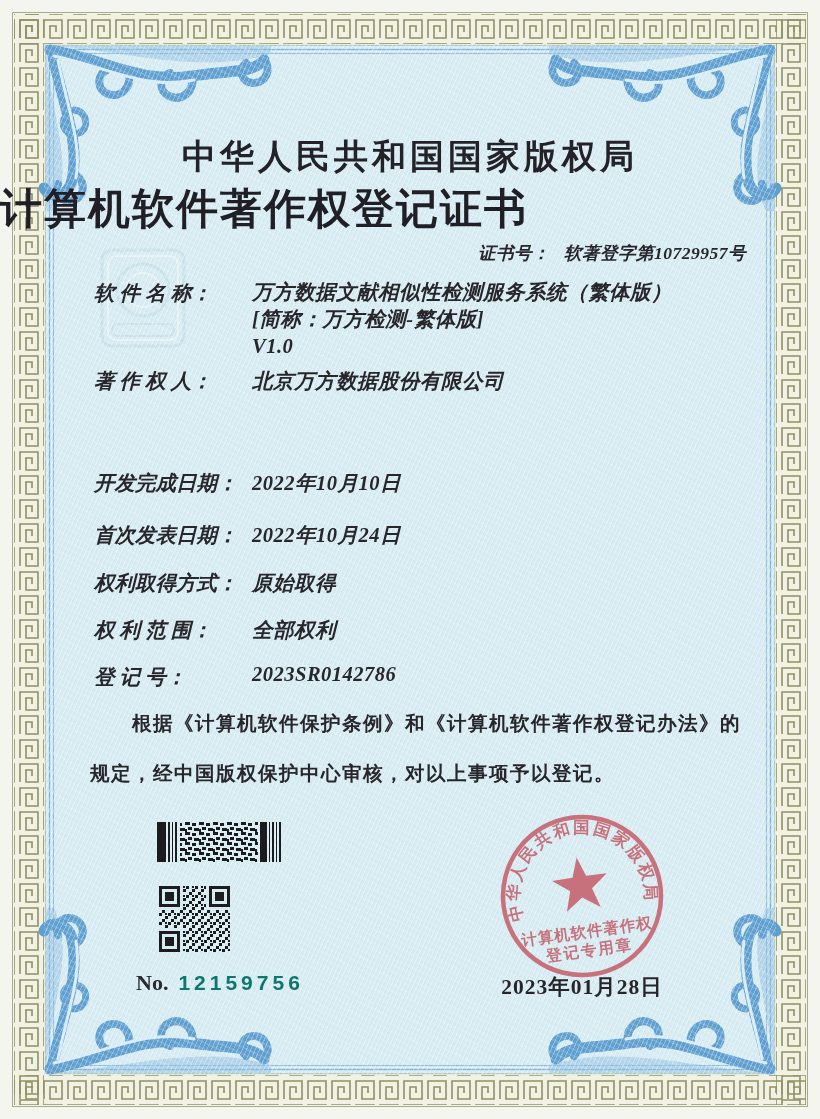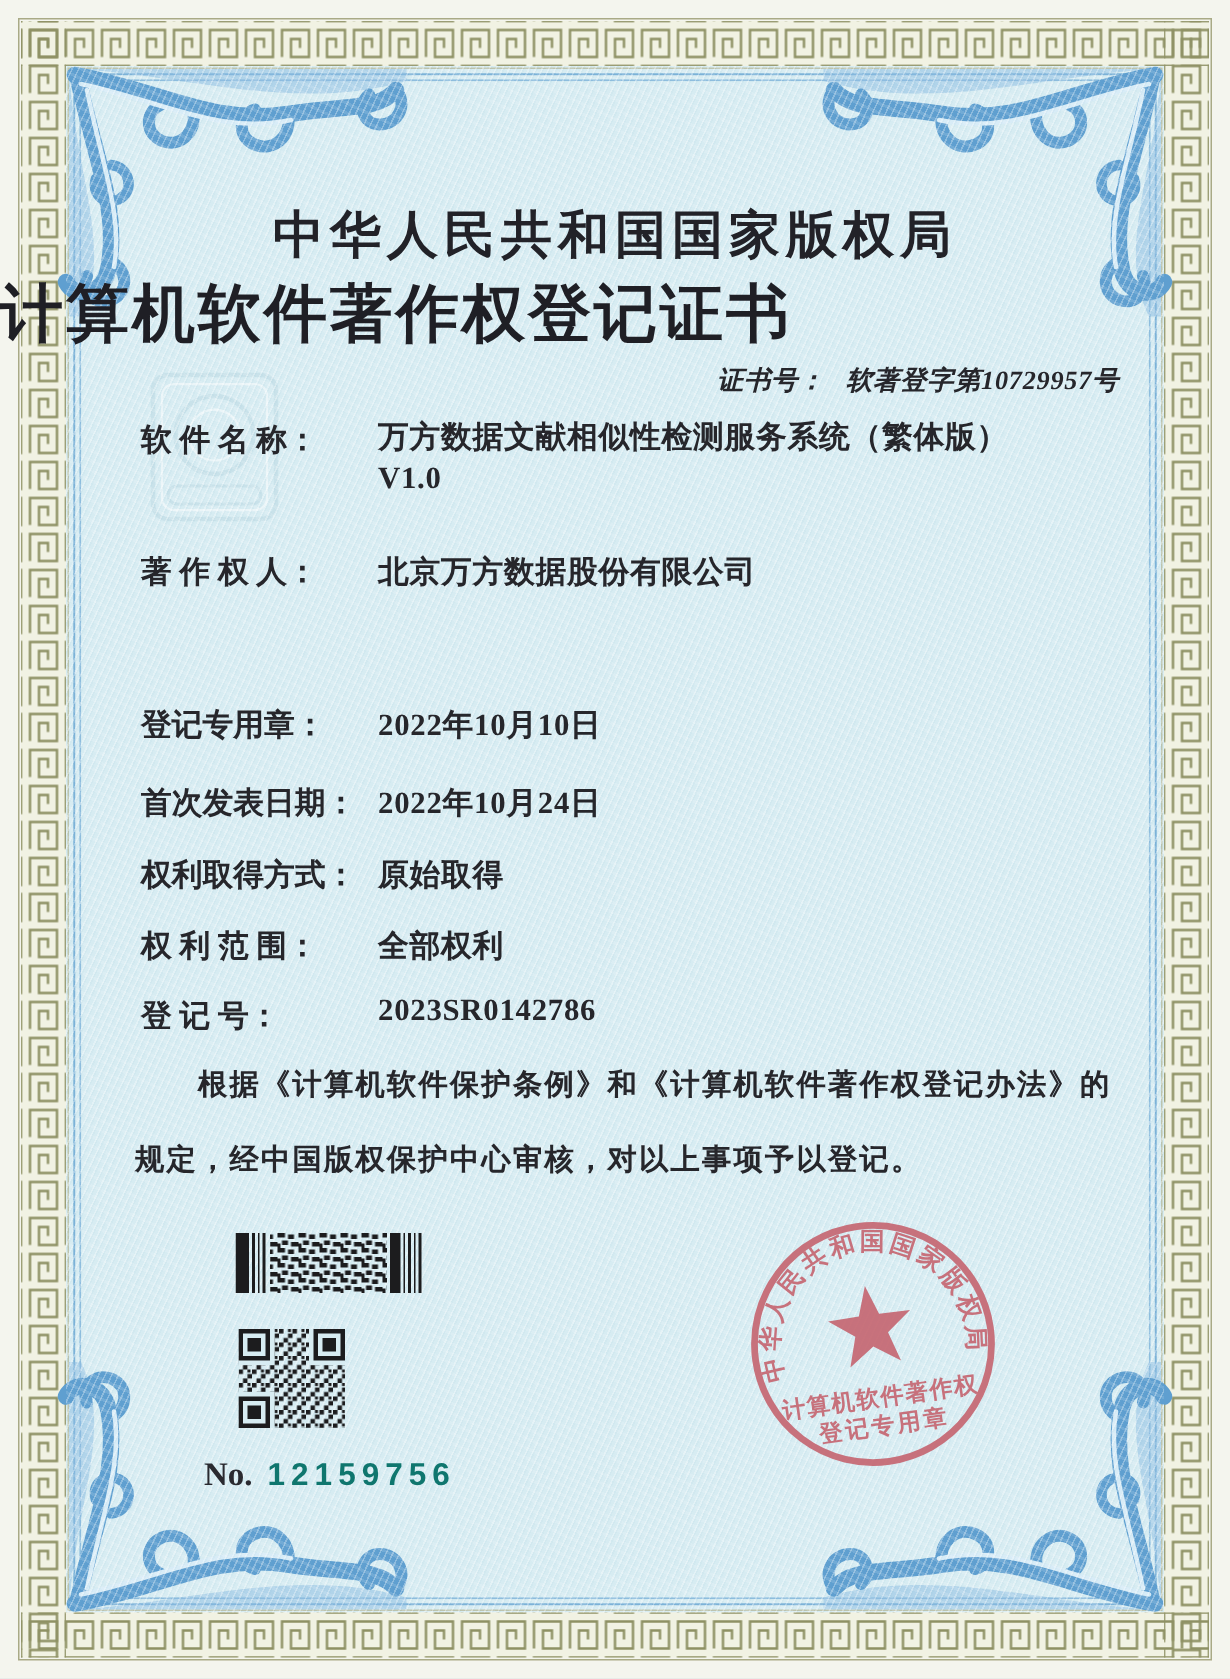--- a/index.html
+++ b/index.html
@@ -24,21 +24,21 @@
   }
   .cert-title{
     position:absolute;left:0;top:181px;width:820px;
     font-size:42px;font-weight:700;letter-spacing:2px;color:#1f1f25;
   }
   .certno{
     position:absolute;top:241px;right:74px;
     font-size:17.5px;font-weight:700;letter-spacing:0.5px;font-style:italic;
   }
   .certno .lbl{margin-right:14px;}
-  .field{position:absolute;left:94px;font-size:20.5px;font-weight:700;}
+  .field{position:absolute;left:94px;font-size:20.5px;font-weight:700;font-style:italic;}
   .field .flabel{display:inline-block;width:158px;vertical-align:top;}
   .field .fvalue{display:inline-block;vertical-align:top;font-weight:600;letter-spacing:0.5px;}
   .field .vline{line-height:27px;}
   .stmt{
     position:absolute;left:90px;width:670px;
     font-size:19.5px;font-weight:600;letter-spacing:1.5px;line-height:24px;
   }
   .stmt.l1{top:712px;text-indent:42px;}
   .stmt.l2{top:762px;}
   .barcode{position:absolute;left:157px;top:822px;width:126px;height:40px;}
@@ -154,29 +154,29 @@
 
   <div class="content">
     <div class="authority">中华人民共和国国家版权局</div>
     <div class="cert-title">计算机软件著作权登记证书</div>
 
     <div class="certno">
       <span class="lbl">证书号：</span><span>软著登字第10729957号</span>
     </div>
 
     <div class="field" style="top:279px">
-      <span class="flabel">软 件 名 称：</span><span class="fvalue"><span class="vline" style="display:block">万方数据文献相似性检测服务系统（繁体版）</span><span class="vline" style="display:block">V1.0</span></span>
+      <span class="flabel">软 件 名 称：</span><span class="fvalue"><span class="vline" style="display:block">万方数据文献相似性检测服务系统（繁体版）</span><span class="vline" style="display:block">[简称：万方检测-繁体版]</span><span class="vline" style="display:block">V1.0</span></span>
     </div>
 
     <div class="field" style="top:367px">
       <span class="flabel">著 作 权 人：</span><span class="fvalue">北京万方数据股份有限公司</span>
     </div>
 
     <div class="field" style="top:469px">
-      <span class="flabel">登记专用章：</span><span class="fvalue">2022年10月10日</span>
+      <span class="flabel">开发完成日期：</span><span class="fvalue">2022年10月10日</span>
     </div>
 
     <div class="field" style="top:521px">
       <span class="flabel">首次发表日期：</span><span class="fvalue">2022年10月24日</span>
     </div>
 
     <div class="field" style="top:569px">
       <span class="flabel">权利取得方式：</span><span class="fvalue">原始取得</span>
     </div>
 
@@ -238,14 +238,15 @@
       <g transform="rotate(-8 110 110)">
         <circle cx="110" cy="110" r="79" fill="none" stroke="#c45f6b" stroke-width="4.5"></circle>
         <path id="sealArc" d="M49.1,126.3 A63,63 0 1 1 170.9,126.3" fill="none"></path>
         <text class="arc" text-anchor="middle"><textPath href="#sealArc" startOffset="50%">中华人民共和国国家版权局</textPath></text>
         <polygon fill="#c45f6b" points="110,71 116.8,90.6 137.6,91 121,103.6 127,123.5 110,111.6 92.9,123.5 99,103.6 82.4,91 103.2,90.6"></polygon>
         <text class="sl1" x="110" y="151" text-anchor="middle">计算机软件著作权</text>
         <text class="sl2" x="110" y="170" text-anchor="middle">登记专用章</text>
       </g>
     </svg>
 
+    <div class="issue-date">2023年01月28日</div>
   </div>
 </div>
 
 </body></html>

